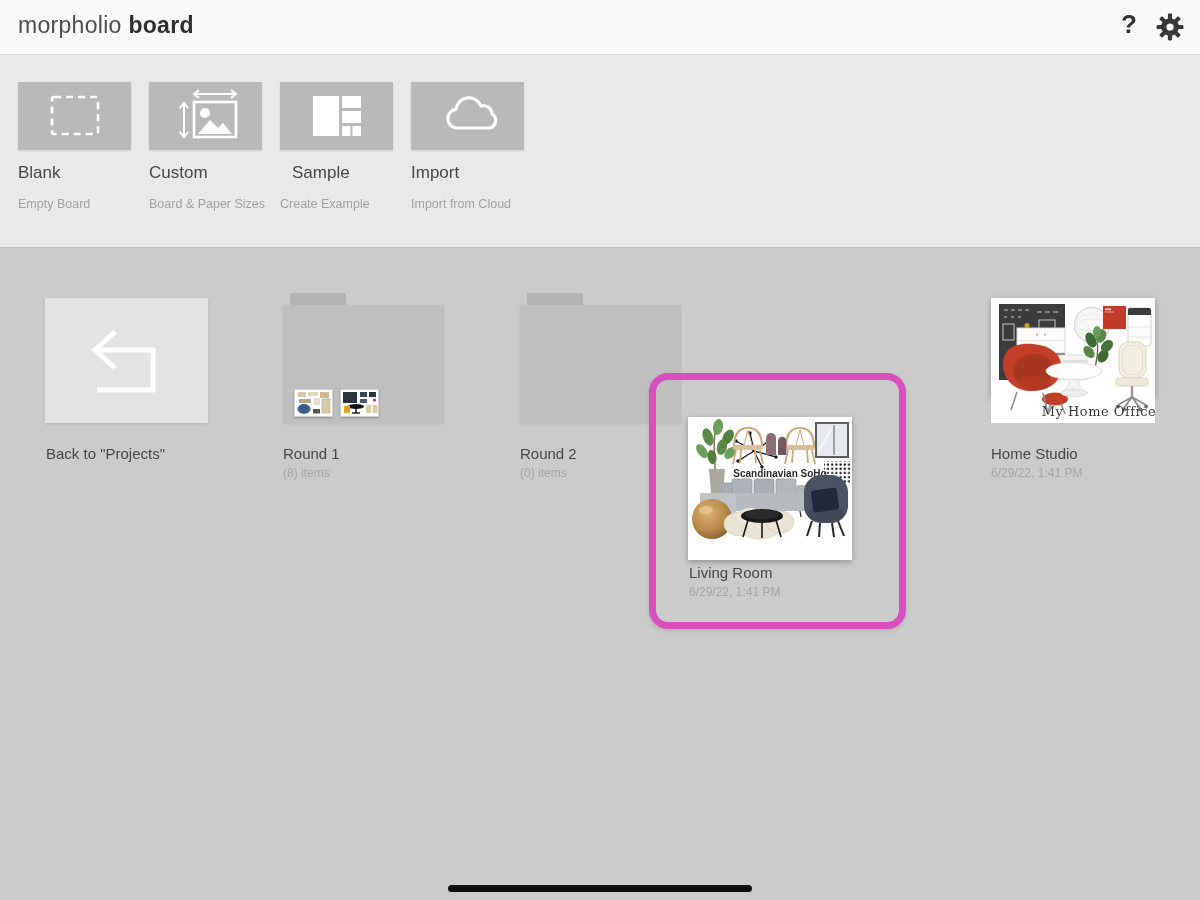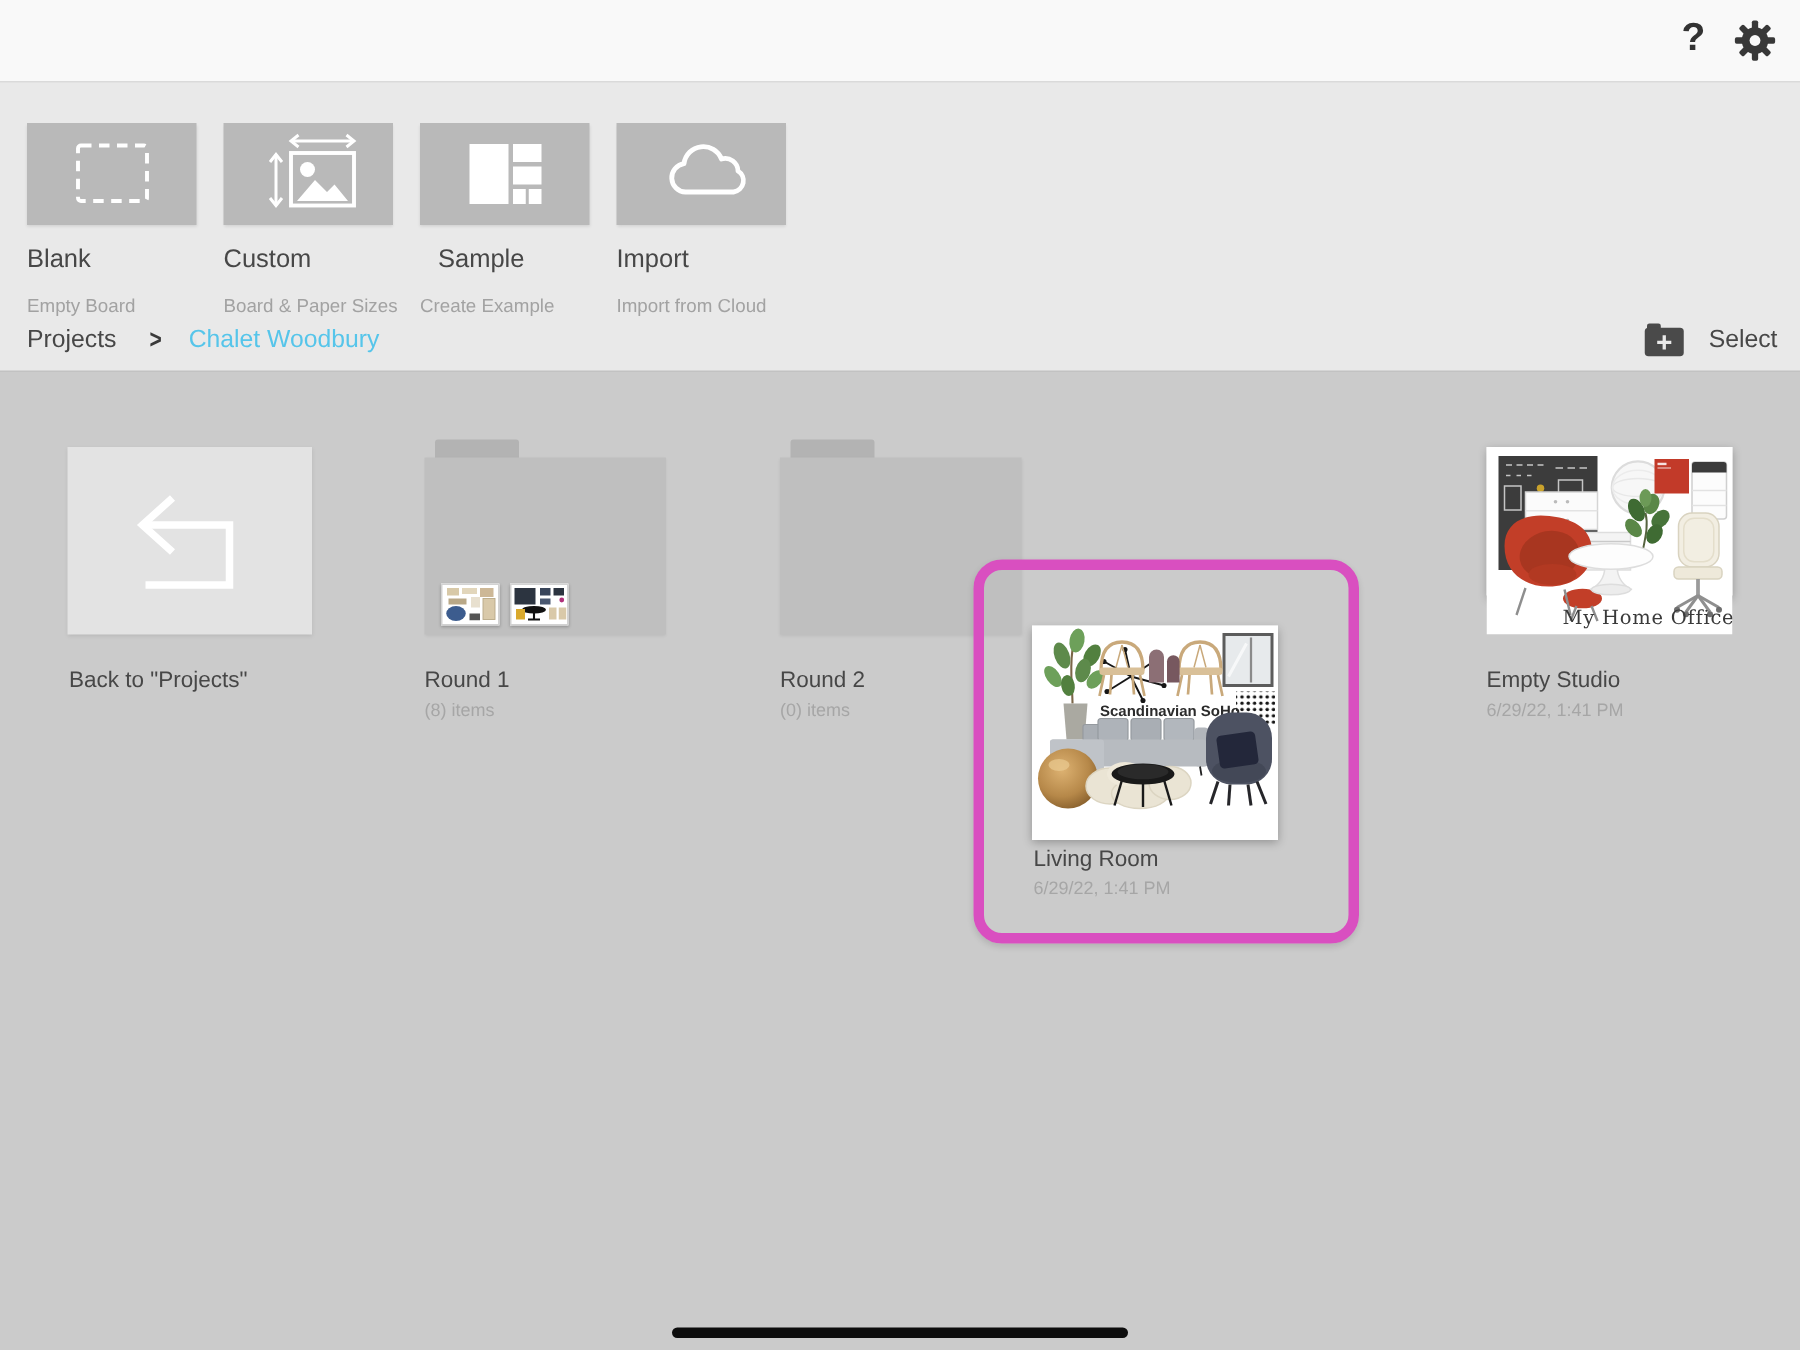--- a/index.html
+++ b/index.html
@@ -52,20 +52,21 @@
   .home-indicator{position:absolute;left:50%;bottom:8px;transform:translateX(-50%);
     width:304px;height:7px;background:#0d0d0d;border-radius:4px;cursor:grab;}
   svg{display:block;}
 </style>
 </head>
 <body>
 
 <div class="app">
 
   <header class="topbar">
+    <div class="logo"><span>morpholio</span>&nbsp;<b>board</b></div>
     <div class="help-btn"><span>?</span></div>
     <div class="gear-btn">
       <svg width="28" height="28" viewBox="0 0 24 24">
         <g fill="#383838">
           <rect x="10.2" y="0.5" width="3.6" height="6" rx="1"></rect>
           <rect x="10.2" y="0.5" width="3.6" height="6" rx="1" transform="rotate(45 12 12)"></rect>
           <rect x="10.2" y="0.5" width="3.6" height="6" rx="1" transform="rotate(90 12 12)"></rect>
           <rect x="10.2" y="0.5" width="3.6" height="6" rx="1" transform="rotate(135 12 12)"></rect>
           <rect x="10.2" y="0.5" width="3.6" height="6" rx="1" transform="rotate(180 12 12)"></rect>
           <rect x="10.2" y="0.5" width="3.6" height="6" rx="1" transform="rotate(225 12 12)"></rect>
@@ -121,37 +122,20 @@
     <div class="tsub" style="left:280px">Create Example</div>
 
     <div class="tcard tc3">
       <svg width="113" height="68" viewBox="0 0 113 68">
         <path d="M46 46 a9.5 9.5 0 0 1 -1 -18.9 a13 13 0 0 1 25 -3.1 a8.5 8.5 0 0 1 11 8 a7.6 7.6 0 0 1 -3 14 z" fill="none" stroke="#fff" stroke-width="3.2" stroke-linejoin="round"></path>
       </svg>
     </div>
     <div class="tlabel" style="left:411px">Import</div>
     <div class="tsub" style="left:411px">Import from Cloud</div>
 
-    <div class="crumbrow">
-      <span class="crumb-root">Projects</span>
-      <span class="crumb-sep">&gt;</span>
-      <span class="crumb-current">Chalet Woodbury</span>
-      <span class="crumb-spacer"></span>
-      <span class="addfolder-btn">
-        <svg width="27" height="23" viewBox="0 0 27 23">
-          <path d="M2 4 V2.2 a1.6 1.6 0 0 1 1.6-1.6 H9.6 a1.6 1.6 0 0 1 1.6 1.6 V4 Z" fill="#4a4a4a"></path>
-          <rect x="0.5" y="3.5" width="26" height="19" rx="2.5" fill="#4a4a4a"></rect>
-          <g stroke="#e9e9e9" stroke-width="2.2">
-            <line x1="13.5" y1="8.5" x2="13.5" y2="18"></line>
-            <line x1="8.8" y1="13.2" x2="18.2" y2="13.2"></line>
-          </g>
-        </svg>
-      </span>
-      <span class="select-btn">Select</span>
-    </div>
   </section>
 
   <section class="main">
 
     <div class="backtile">
       <svg width="163" height="125" viewBox="0 0 163 125">
         <g fill="none" stroke="#fff" stroke-width="5">
           <polyline points="50,52 108,52 108,92 52,92"></polyline>
           <polyline points="70,34 50,52 70,70"></polyline>
         </g>
@@ -393,19 +377,19 @@
           <g fill="#6e6e6e">
             <circle cx="127" cy="108.5" r="2"></circle>
               <circle cx="155" cy="108.5" r="2"></circle>
             <circle cx="133" cy="111.5" r="2"></circle>
               <circle cx="149" cy="111.5" r="2"></circle>
           </g>
         </g>
         <text x="108" y="118" text-anchor="middle" font-size="13" fill="#3a3a3a" letter-spacing="0.5" font-family="DejaVu Serif, serif">My Home Office</text>
       </svg>
     </div>
-    <div class="tilelabel" style="left:991px;top:197px">Empty Studio</div>
+    <div class="tilelabel" style="left:991px;top:197px">Home Studio</div>
     <div class="tilemeta" style="left:991px;top:218px">6/29/22, 1:41 PM</div>
 
   </section>
 
   <div class="home-indicator"></div>
 </div>
 
 </body></html>

